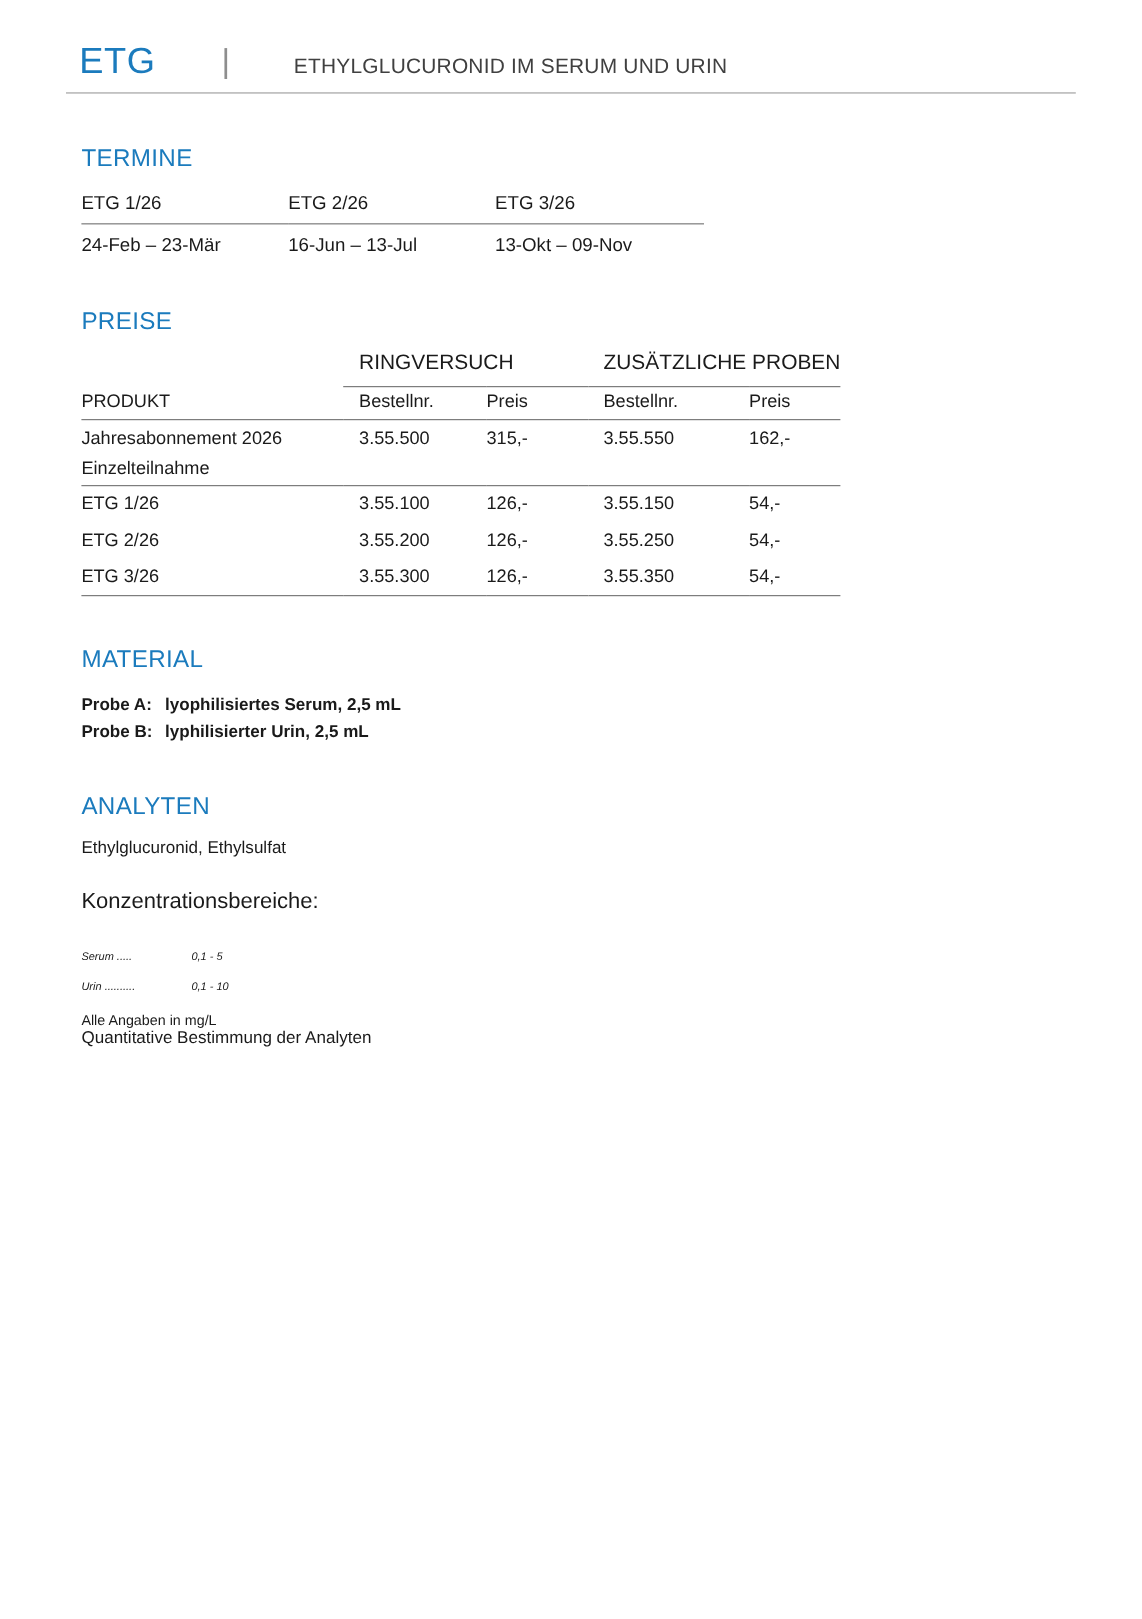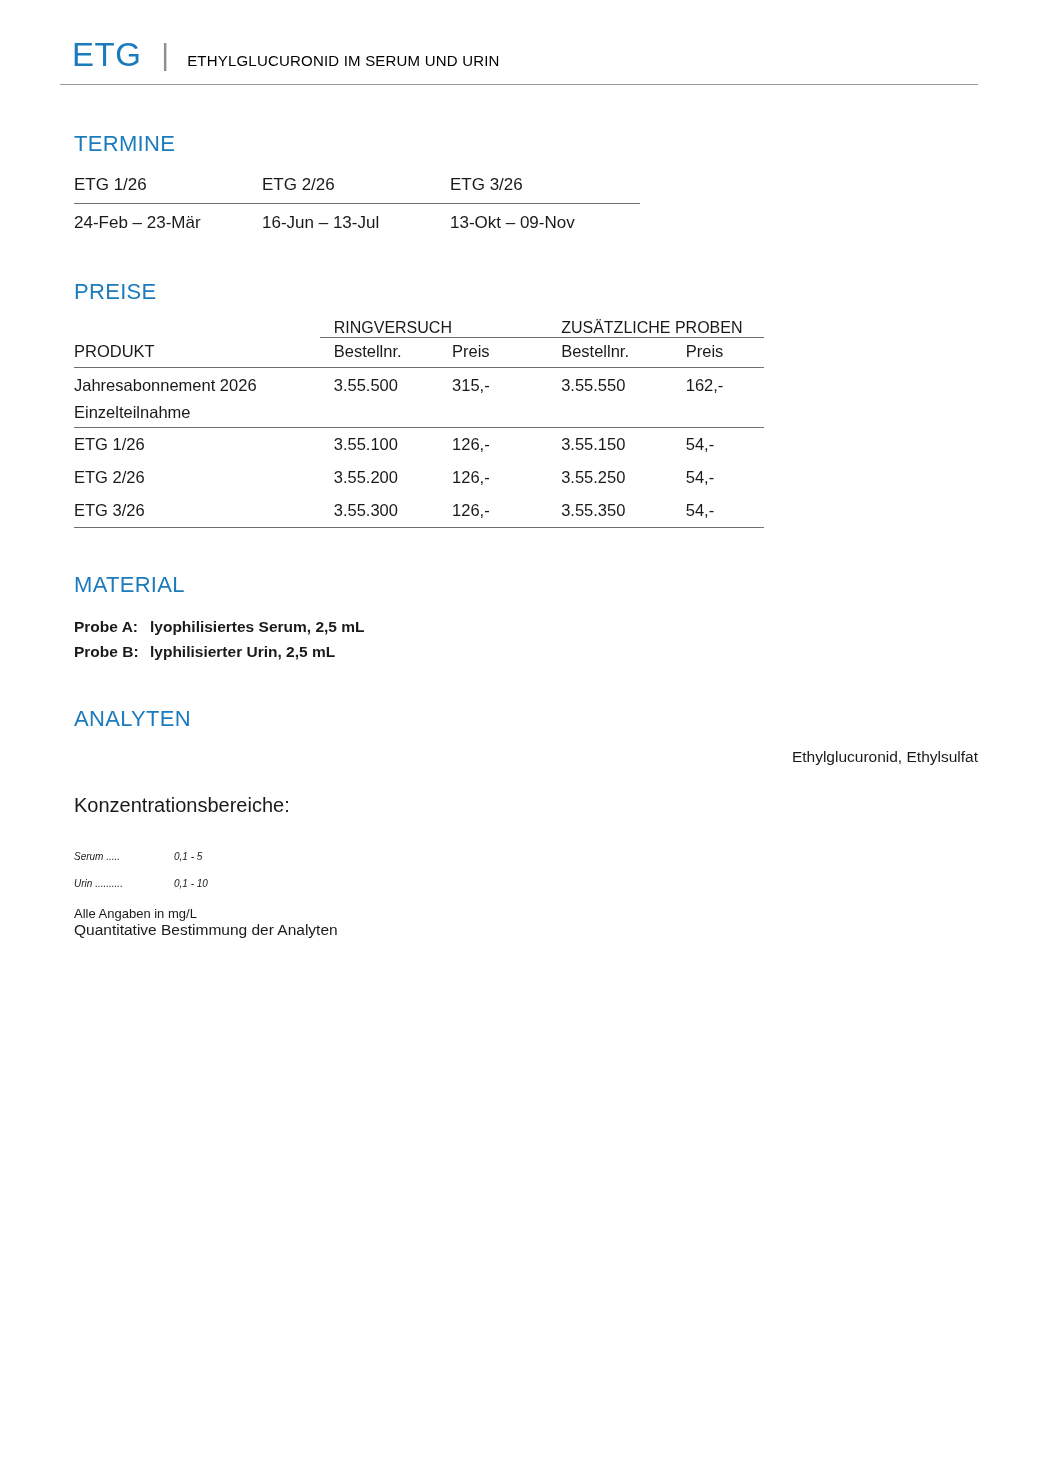--- a/index.html
+++ b/index.html
@@ -22,38 +22,39 @@
     padding: 36px 60px 0 60px;
   }
 
   
   .header {
     display: flex;
     align-items: baseline;
     padding-left: 12px;
     padding-bottom: 10px;
     border-bottom: 1.5px solid #9a9a9a;
+    gap: 40px;
   }
   .header-code {
     font-size: 33px;
     color: #1b7bbd;
     letter-spacing: 0.5px;
     font-weight: 400;
   }
   .header-sep {
     color: #8e8e8e;
     font-size: 30px;
     font-weight: 300;
     margin: 0 18px 0 20px;
     position: relative;
     top: -1px;
   }
   .header-title {
-    font-size: 15px;
-    color: #000000;
+    font-size: 19px;
+    color: #404040;
     letter-spacing: 0.2px;
     text-align: center;
   }
 
   
   .section-title {
     color: #1b7bbd;
     font-size: 22px;
     letter-spacing: 0.3px;
     font-weight: 400;
@@ -95,22 +96,22 @@
     padding: 4px 0;
     white-space: nowrap;
   }
   .col-prod   { width: 258px; }
   .col-best1  { width: 127px; padding-left: 14px !important; }
   .col-preis1 { width: 105px; }
   .col-best2  { width: 127px; padding-left: 14px !important; }
   .col-preis2 { width: 80px; }
 
   tr.grouphead td {
-    font-size: 16px;
-    padding-bottom: 0;
+    font-size: 19px;
+    padding-bottom: 10px;
   }
   .grp-line {
     border-bottom: 1.2px solid #6f6f6f;
   }
   tr.colhead td {
     padding-top: 4px;
     padding-bottom: 6px;
     border-bottom: 1.2px solid #6f6f6f;
   }
   tr.abo td {
@@ -148,21 +149,20 @@
     line-height: 25px;
     font-weight: bold;
   }
   .material-line .lbl { display: inline-block; width: 76px; }
 
   
   #analyten-title { margin: 42px 0 16px 0; }
   .analyt-text {
     font-size: 15.5px;
     margin-bottom: 28px;
-    text-align: right;
   }
   .konz-label {
     font-size: 20px;
     margin-bottom: 26px;
   }
   .range-line {
     font-size: 10px;
     line-height: 27px;
     font-style: italic;
   }

